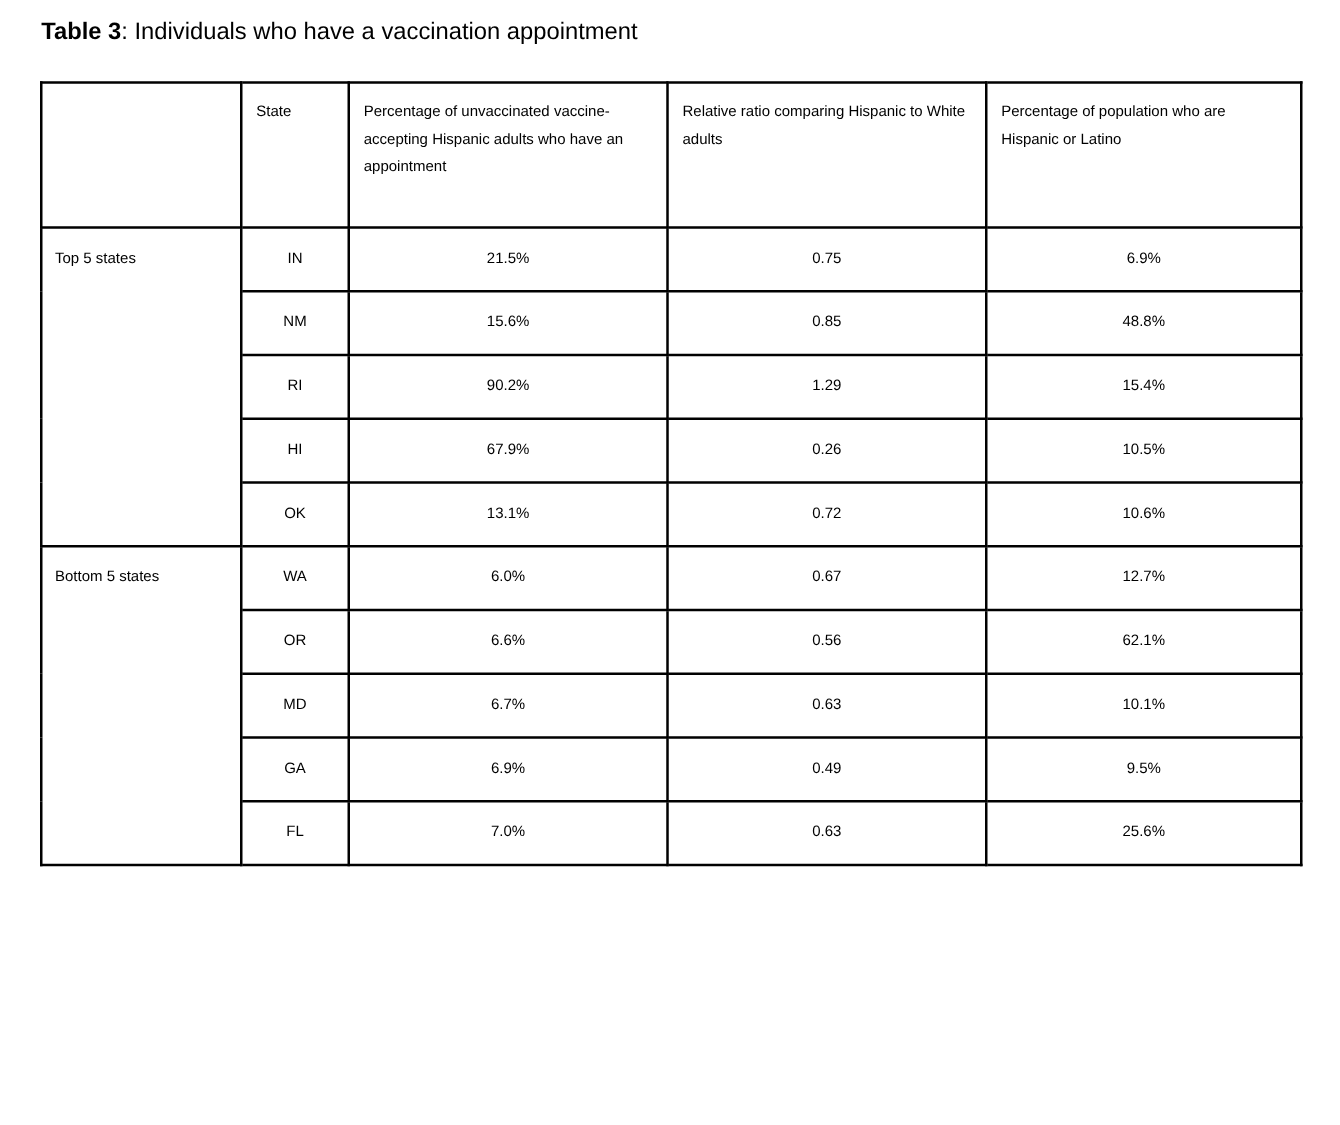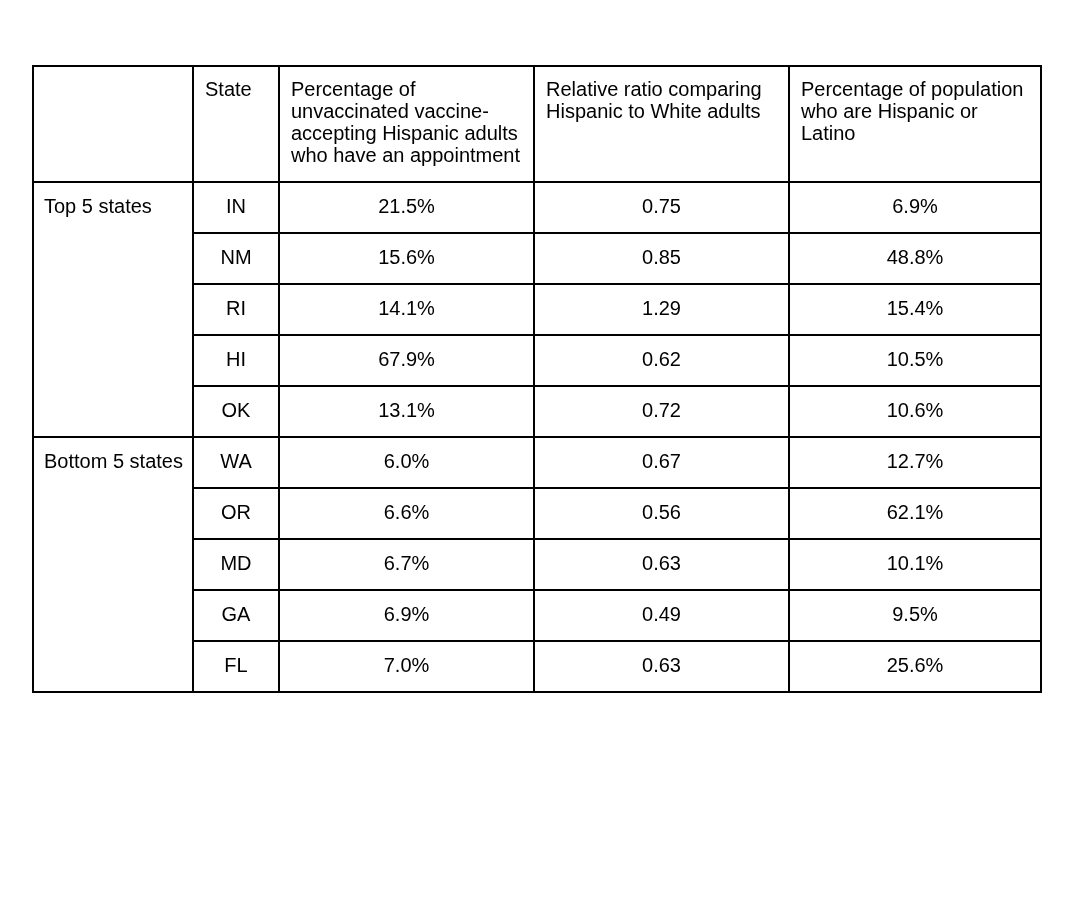--- a/index.html
+++ b/index.html
@@ -33,21 +33,21 @@
     left: 32px;
     top: 65px;
     width: 1008px;
     border-collapse: collapse;
     table-layout: fixed;
     background: #ffffff;
   }
   table.data-table th,
   table.data-table td {
     border: 2px solid #000000;
-    font-size: 20px;
+    font-size: 12px;
     line-height: 22px;
     vertical-align: top;
     background: #ffffff;
     overflow: hidden;
   }
   table.data-table thead tr { height: 116px; }
   table.data-table th {
     font-weight: 400;
     text-align: left;
     padding: 11px 12px 0 11px;
@@ -65,20 +65,23 @@
     text-align: center;
     padding: 12px 4px 0 4px;
     margin-left: 24px;
   }
 </style>
 </head>
 <body>
 
 <div class="page">
 
+  <div class="title">
+    <span class="bold">Table 3</span><span>: Individuals who have a vaccination appointment</span>
+  </div>
 
   <table class="data-table">
     <colgroup>
       <col style="width:160px">
       <col style="width:86px">
       <col style="width:255px">
       <col style="width:255px">
       <col style="width:252px">
     </colgroup>
     <thead>
@@ -100,28 +103,28 @@
           <td class="value-cell">6.9%</td>
         </tr>
         <tr>
           <td class="state-cell">NM</td>
           <td class="value-cell">15.6%</td>
           <td class="value-cell">0.85</td>
           <td class="value-cell">48.8%</td>
         </tr>
         <tr>
           <td class="state-cell">RI</td>
-          <td class="value-cell">14.1%</td>
+          <td class="value-cell">90.2%</td>
           <td class="value-cell">1.29</td>
           <td class="value-cell">15.4%</td>
         </tr>
         <tr>
           <td class="state-cell">HI</td>
           <td class="value-cell">67.9%</td>
-          <td class="value-cell">0.62</td>
+          <td class="value-cell">0.26</td>
           <td class="value-cell">10.5%</td>
         </tr>
         <tr>
           <td class="state-cell">OK</td>
           <td class="value-cell">13.1%</td>
           <td class="value-cell">0.72</td>
           <td class="value-cell">10.6%</td>
         </tr>
         <tr>
           <td rowspan="5" class="group-cell">Bottom 5 states</td>

